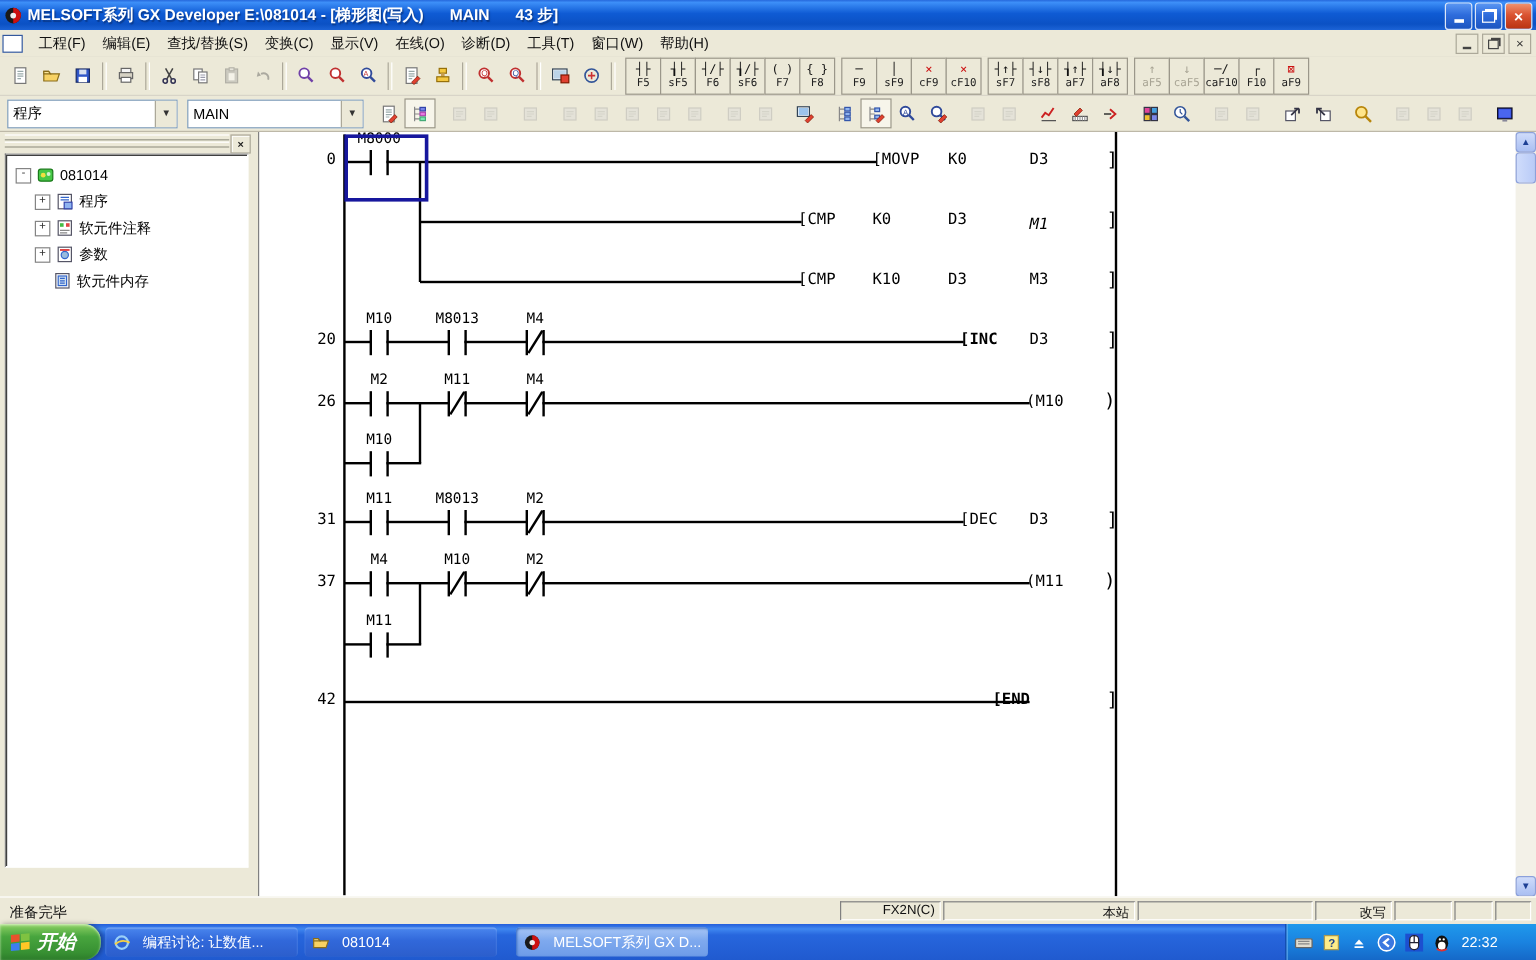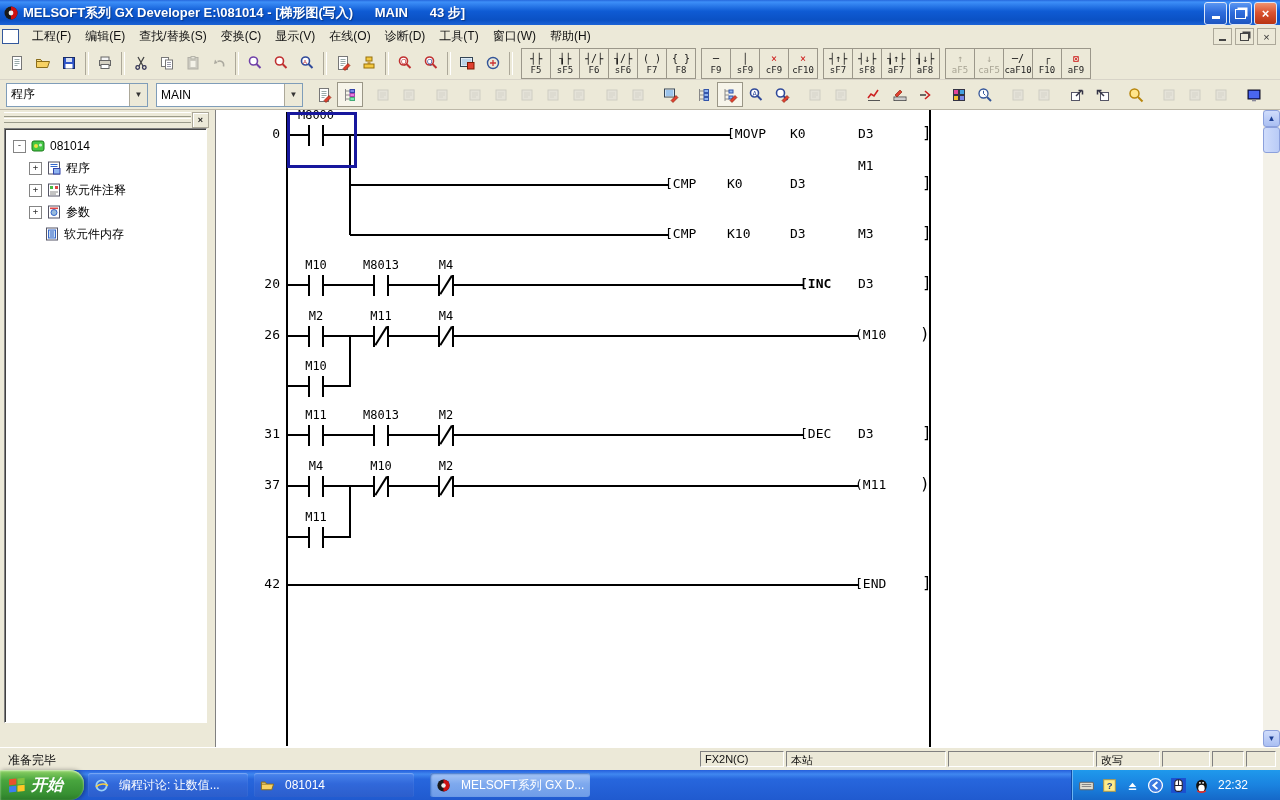--- a/index.html
+++ b/index.html
@@ -61,21 +61,21 @@
   .bar{position:absolute;width:2.2px;height:21px;background:#000;}
   .slash{position:absolute;width:22px;height:1.8px;background:#000;transform:rotate(-58deg);}
   #cursor{position:absolute;border:3px solid #17179d;background:transparent;}
   
   #vscroll{position:absolute;right:0;top:0;width:17px;height:637px;background:#f3f1e8;}
   .sbtn{position:absolute;left:0;width:17px;height:17px;background:linear-gradient(180deg,#cfdcfb,#aabff2);border:1px solid #8ba0dc;border-radius:3px;box-sizing:border-box;display:flex;align-items:center;justify-content:center;font-size:8px;color:#1c3f94;}
   #sthumb{position:absolute;left:0;top:17px;width:17px;height:26px;background:linear-gradient(90deg,#cfdcfb,#b9cbf7);border:1px solid #8ba0dc;border-radius:3px;box-sizing:border-box;}
   
   #statusbar{left:0;top:747px;width:1280px;height:23px;background:#ece9d8;border-top:1px solid #fff;font-size:12px;}
   #status-msg{position:absolute;left:8px;top:4px;color:#111;}
-  .spanel{position:absolute;top:3px;height:16px;border:1px solid;border-color:#808080 #fff #fff #808080;padding:1px 4px;box-sizing:border-box;font-size:11px;color:#111;}
+  .spanel{position:absolute;top:3px;height:16px;border:1px solid;border-color:#808080 #fff #fff #808080;padding:1px 4px;box-sizing:border-box;font-size:11px;color:#111;text-align:right;}
   
   #taskbar{left:0;top:770px;width:1280px;height:46px;background:linear-gradient(180deg,#245edb 0%,#3f87f0 9%,#2766dd 20%,#1d55c9 85%,#1746ad 100%);}
   #startbtn{position:absolute;left:0;top:0;width:84px;height:30px;background:linear-gradient(180deg,#8fd265 0%,#48a53e 35%,#379032 80%,#2c7c2a 100%);border-radius:0 14px 14px 0;display:flex;align-items:center;color:#fff;font-weight:bold;font-style:italic;font-size:16px;box-shadow:inset 0 1px 2px #d6f0c0, 2px 0 4px rgba(0,0,0,.35);}
   #startbtn svg{margin:0 5px 0 8px;}
   .taskbtn{position:absolute;top:3px;height:24px;border-radius:3px;background:linear-gradient(180deg,#4a86ee,#3168da 45%,#2c5ecc);box-shadow:inset 0 1px 1px #7aa8f4;color:#fff;font-size:12px;display:flex;align-items:center;padding:0 6px;box-sizing:border-box;white-space:nowrap;overflow:hidden;}
   .taskbtn.active{background:linear-gradient(180deg,#a9c7f6,#7ea9ee 45%,#6e9ce8);box-shadow:inset 1px 1px 2px #3a6ec4;}
   .taskbtn svg{margin-right:5px;flex:0 0 auto;}
   #tray{position:absolute;right:0;top:0;width:208px;height:30px;background:linear-gradient(180deg,#1f99ec 0%,#1a83e0 50%,#1568c8 100%);border-left:1px solid #0f4ba8;box-shadow:inset 1px 0 0 #6db6f2;display:flex;align-items:center;}
   #tray .ticn{margin-left:6px;}
   #clock{color:#fff;font-size:12px;margin-left:8px;}
@@ -623,21 +623,21 @@
         <div class="lt big" style="left: 704px; top: 13px;">]</div>
         <div class="gap" style="left: 92px; top: 22px; width: 12px; height: 6px;"></div>
         <div class="bar" style="left: 90px; top: 15px;"></div>
         <div class="bar" style="left: 104px; top: 15px;"></div>
         <div class="clabel" style="left: 64px; top: -2px;">M8000</div>
         <div class="v" style="left: 131.2px; top: 25px; height: 100px;"></div>
         <div class="h" style="left: 132px; top: 74.2px; width: 318px;"></div>
         <div class="lt" style="left: 447px; top: 66px;">[CMP</div>
         <div class="lt" style="left: 509px; top: 66px;">K0</div>
         <div class="lt" style="left: 572px; top: 66px;">D3</div>
-        <div class="lt" style="left: 640px; top: 48px;">M1</div>
+        <div class="lt" style="left: 640px; top: 70px; font-style: italic;">M1</div>
         <div class="lt big" style="left: 704px; top: 63px;">]</div>
         <div class="h" style="left: 132px; top: 124.2px; width: 318px;"></div>
         <div class="lt" style="left: 447px; top: 116px;">[CMP</div>
         <div class="lt" style="left: 509px; top: 116px;">K10</div>
         <div class="lt" style="left: 572px; top: 116px;">D3</div>
         <div class="lt" style="left: 640px; top: 116px;">M3</div>
         <div class="lt big" style="left: 704px; top: 113px;">]</div>
         <div class="h" style="left: 69px; top: 174.2px; width: 516px;"></div>
         <div class="stepnum" style="left: 14px; top: 166px;">20</div>
         <div class="lt" style="left: 582px; top: 166px; font-weight: bold;">[INC</div>
@@ -717,21 +717,21 @@
         <div class="slash" style="left: 217px; top: 375px;"></div>
         <div class="clabel" style="left: 194px; top: 349px;">M2</div>
         <div class="h" style="left: 69px; top: 426.2px; width: 64px;"></div>
         <div class="v" style="left: 131.2px; top: 376px; height: 51px;"></div>
         <div class="gap" style="left: 92px; top: 424px; width: 12px; height: 6px;"></div>
         <div class="bar" style="left: 90px; top: 417px;"></div>
         <div class="bar" style="left: 104px; top: 417px;"></div>
         <div class="clabel" style="left: 64px; top: 400px;">M11</div>
         <div class="h" style="left: 69px; top: 474.2px; width: 571px;"></div>
         <div class="stepnum" style="left: 14px; top: 466px;">42</div>
-        <div class="lt" style="left: 637px; top: 466px;">[END</div>
+        <div class="lt" style="left: 609px; top: 466px; font-weight: bold;">[END</div>
         <div class="lt big" style="left: 704px; top: 463px;">]</div>
         <div class="v" style="left: 68.2px; top: 2px; height: 634px;"></div>
         <div class="v" style="left: 711.2px; top: 0px; height: 637px;"></div>
         <div id="cursor" style="left: 69px; top: 2px; width: 64px; height: 50px;"></div>
       </div>
     <div id="vscroll">
       <div class="sbtn" style="top:0">▲</div>
       <div id="sthumb" style="top: 17px;"></div>
       <div class="sbtn" style="bottom:0">▼</div>
     </div>

